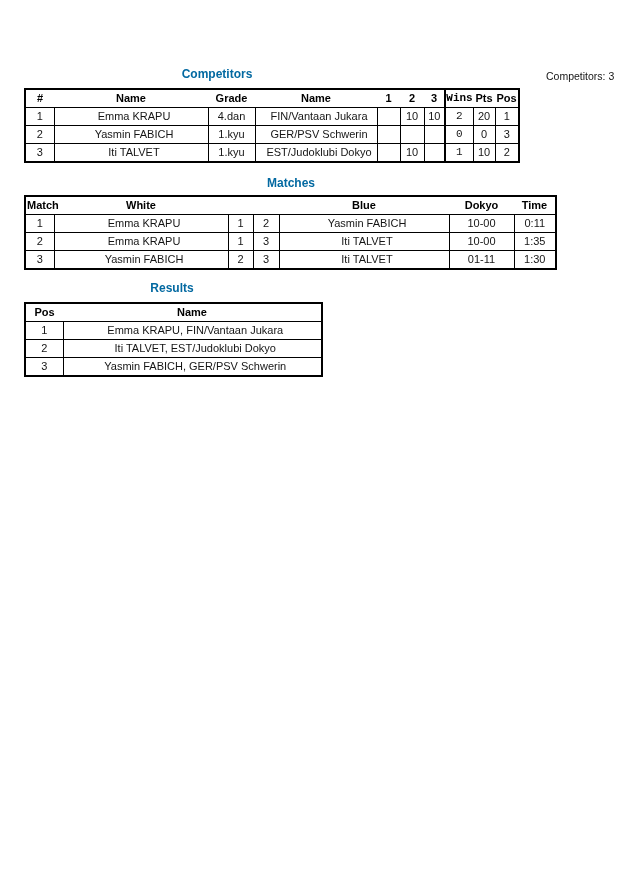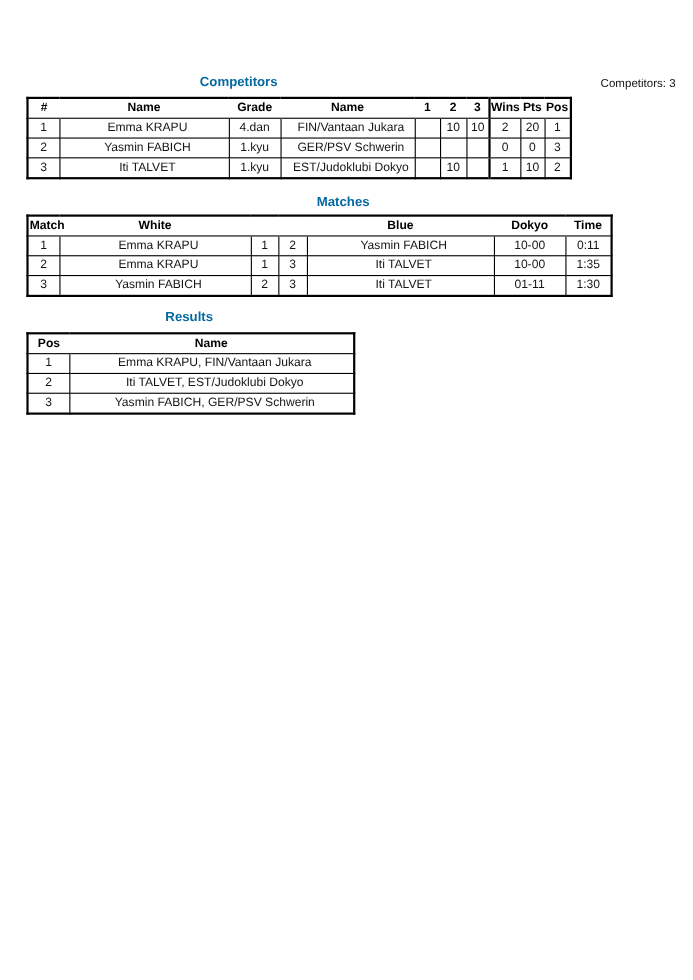--- a/index.html
+++ b/index.html
@@ -30,21 +30,21 @@
   }
   .section-title {
     position: absolute;
     transform: translateX(-50%);
     font-size: 12px;
     font-weight: bold;
     color: #0369a1;
     white-space: nowrap;
   }
   .st-competitors { left: 217px; top: 67px; }
-  .st-matches    { left: 291px; top: 176px; margin-left: 21px; }
+  .st-matches    { left: 291px; top: 176px; }
   .st-results    { left: 172px; top: 281px; }
   .competitors-note {
     position: absolute;
     left: 530px;
     top: 70px;
     font-size: 10.5px;
     color: #151515;
     white-space: nowrap;
     margin-left: 16px;
   }
@@ -77,21 +77,21 @@
   table.rpt td {
     border: 1px solid #000;
     color: #151515;
   }
   .al { text-align: center; padding-left: 6px !important; }
   th.match-head {
     text-align: right;
     padding-left: 1px !important;
     overflow: visible !important;
   }
-  .thick-left { border-left: 2px solid #000 !important; }
+  .thick-left { border-left: 2px solid #000 !important; font-family: Liberation Mono, monospace; }
 </style>
 </head>
 <body>
 
 <div class="page">
 
 
   <div class="section-title st-competitors">Competitors</div>
   <div class="competitors-note">Competitors: 3</div>
 

